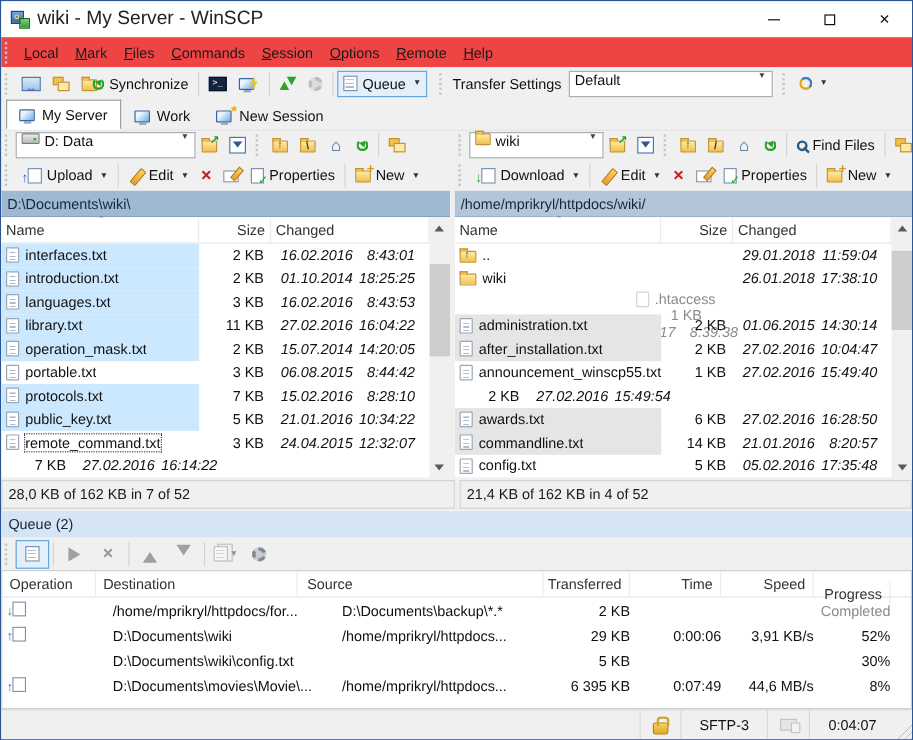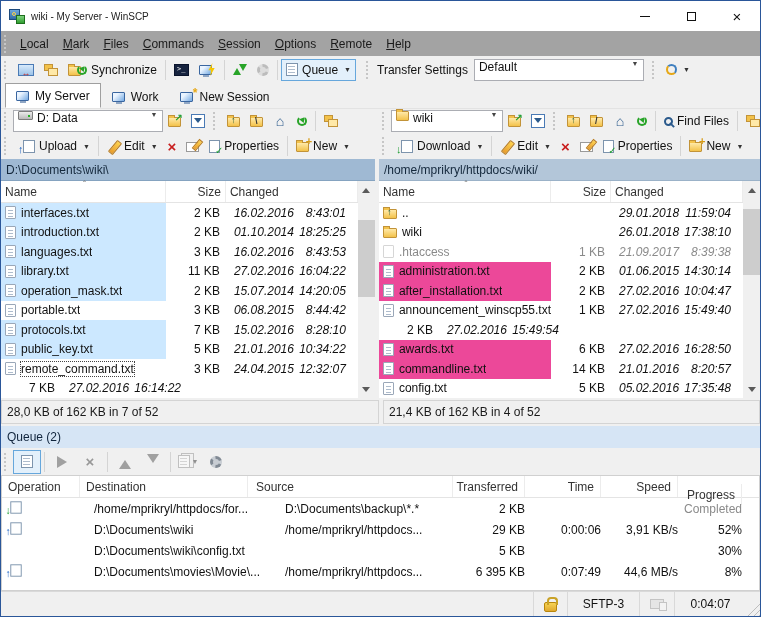--- a/index.html
+++ b/index.html
@@ -7,29 +7,29 @@
   body { font-family:"Liberation Sans","DejaVu Sans",sans-serif; font-size:12px; color:#111; }
   .win { width:761px; height:617px; border:1px solid #2a5699; background:#f0f0f0;
          display:flex; flex-direction:column; overflow:hidden; }
 
   
   .titlebar { height:30px; background:#fff; display:flex; align-items:center; flex:none; }
   .appicon { width:16px; height:16px; margin:0 6px 0 8px; position:relative; flex:none; }
   .appicon .b1 { position:absolute; left:0; top:1px; width:11px; height:11px; background:linear-gradient(#6ea8dc,#2f6aa8); border:1px solid #1d4a7c; }
   .appicon .b2 { position:absolute; right:0; bottom:0; width:9px; height:9px; background:linear-gradient(#7fd27f,#2f9e2f); border:1px solid #1d6e1d; }
   .appicon .kh { position:absolute; left:3px; top:4px; width:4px; height:4px; border:1px solid #ffd54a; border-radius:50%; }
-  .title { font-size:10px; color:#222; }
+  .title { font-size:16px; color:#222; }
   .wbtns { margin-left:auto; display:flex; height:100%; }
   .wbtn { width:46px; height:100%; display:flex; align-items:center; justify-content:center; }
   .g-min { width:10px; height:1px; background:#111; }
   .g-max { width:9px; height:9px; border:1px solid #111; }
   .g-close { font-size:15px; color:#111; line-height:1; }
 
   
-  .menubar { height:25px; display:flex; align-items:center; flex:none; background:#a3a3a3;text-align:center; }
+  .menubar { height:25px; display:flex; align-items:center; flex:none; background:#ef4444;text-align:center; }
   .menu-item { display:inline-block; padding:3px 7px; color:#1a1a1a; }
   .menu-item::first-letter { text-decoration:underline; }
 
   .grip { width:4px; height:18px; border-left:2px dotted #c6c6c6; margin:0 5px 0 3px; flex:none; }
   .sep { width:1px; height:20px; background:#d4d4d4; margin:0 3px; flex:none; }
 
   
   .tbar { display:flex; align-items:center; flex:none; background:#f0f0f0; }
   .tbtn { display:flex; align-items:center; gap:4px; height:22px; padding:0 4px; border:1px solid transparent; flex:none; }
   .tbtn.checked { background:#e3f0fb; border-color:#66a7dc; }
@@ -121,23 +121,23 @@
   .colhdr { height:22px; display:flex; align-items:center; border-bottom:1px solid #e4e4e4; background:#fff; color:#333; flex:none; }
   .colhdr .ch { height:100%; display:flex; align-items:center; padding:0 4px; border-right:1px solid #ececec; position:relative; }
   .ch-name { flex:1; }
   .ch-size { width:60px; justify-content:flex-end; }
   .ch-changed { width:132px; }
   .sortcaret { position:absolute; top:-2px; left:50%; color:#777; font-size:9px; }
   .rows { flex:1; overflow:hidden; }
   .frow { display:flex; align-items:center; height:19.5px; }
   .c-name { flex:1; min-width:0; height:100%; display:flex; align-items:center; gap:5px; padding-left:4px; }
   .st-selected .c-name { background:#cce8ff; }
-  .st-inactive .c-name { background:#ec4899; }
+  .st-inactive .c-name { background:#e5e5e5; }
   .st-focused .nm { outline:1px dotted #444; }
-  .st-hidden { color:#8a8a8a; }
+  .st-hidden { color:#8a8a8a;flex-direction:column; }
   .st-hidden .fi { opacity:.55; }
   .nm { white-space:nowrap; overflow:hidden; }
   .c-size { width:60px; text-align:right; padding-right:6px; flex:none; }
   .c-changed { width:132px; display:flex; justify-content:space-between; padding:0 12px 0 8px; flex:none;font-style:italic; }
   .fi { width:11px; height:13px; background:#fff; border:1px solid #9aa7b8; border-radius:1px; position:relative; flex:none; }
   .fi-file::after { content:""; position:absolute; left:2px; right:2px; top:3px; height:8px;
       background:repeating-linear-gradient(#aebccd 0 1px,transparent 1px 3px); }
   .fi-plain { border-color:#b5b5b5; }
   .fi-folder, .fi-parent { width:14px; height:10px; background:linear-gradient(#ffe9a8,#f3c24a); border:1px solid #c29338; margin-top:2px; }
   .fi-folder::before, .fi-parent::before { content:""; position:absolute; top:-3px; left:-1px; width:5px; height:2px; background:#f3c24a; border:1px solid #c29338; border-bottom:none; }

